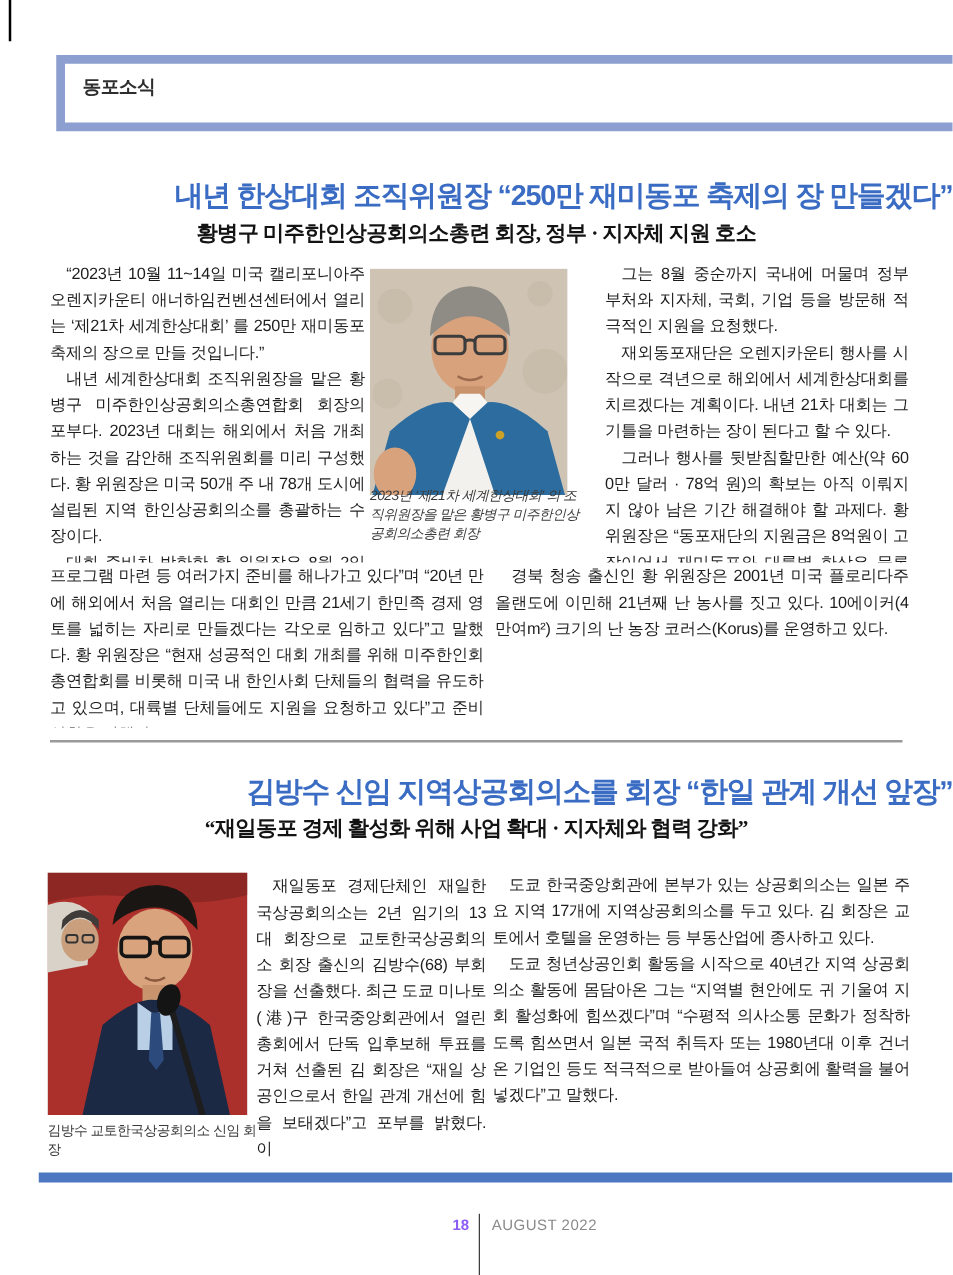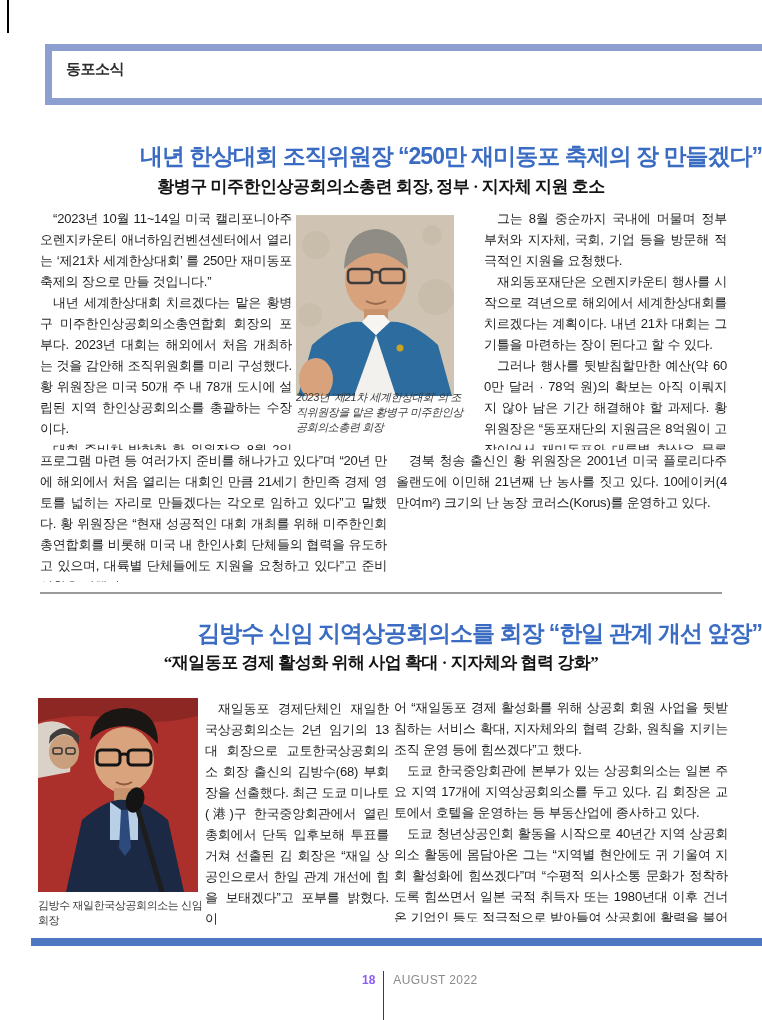--- a/index.html
+++ b/index.html
@@ -84,21 +84,21 @@
 
 <div class="abs header-box">
   <span class="label">동포소식</span>
 </div>
 
 <h1 id="a1-title" class="abs a-title">내년 한상대회 조직위원장 “250만 재미동포 축제의 장 만들겠다”</h1>
 <h2 id="a1-sub" class="abs a-sub">황병구 미주한인상공회의소총련 회장, 정부 · 지자체 지원 호소</h2>
 
 <div id="a1-left-top" class="abs body-text">
     <p>“2023년 10월 11~14일 미국 캘리포니아주 오렌지카운티 애너하임컨벤션센터에서 열리는 ‘제21차 세계한상대회’ 를 250만 재미동포 축제의 장으로 만들 것입니다.”</p>
-    <p>내년 세계한상대회 치르겠다는 맡은 황병구 미주한인상공회의소총연합회 회장의 포부다. 2023년 대회는 해외에서 처음 개최하는 것을 감안해 조직위원회를 미리 구성했다. 황 위원장은 미국 50개 주 내 78개 도시에 설립된 지역 한인상공회의소를 총괄하는 수장이다.</p>
+    <p>내년 세계한상대회 조직위원장을 맡은 황병구 미주한인상공회의소총연합회 회장의 포부다. 2023년 대회는 해외에서 처음 개최하는 것을 감안해 조직위원회를 미리 구성했다. 황 위원장은 미국 50개 주 내 78개 도시에 설립된 지역 한인상공회의소를 총괄하는 수장이다.</p>
     <p>대회 준비차 방한한 황 위원장은 8월 2일 언론 인터뷰에서 “숙박 시설과 컨벤션 사용 계약,</p>
   </div>
 
 <div id="a1-photo" class="abs photo">
   <svg viewBox="0 0 158 181" preserveAspectRatio="none">
     <rect width="158" height="181" fill="#cfc4b4"></rect>
     <circle cx="20" cy="30" r="14" fill="#c3b7a4" opacity="0.6"></circle>
     <circle cx="140" cy="82" r="18" fill="#c3b7a4" opacity="0.6"></circle>
     <circle cx="136" cy="20" r="10" fill="#c3b7a4" opacity="0.6"></circle>
     <circle cx="14" cy="100" r="12" fill="#c3b7a4" opacity="0.5"></circle>
@@ -162,27 +162,26 @@
       <path d="M78 84 Q86 89 94 84" stroke="#8c5a3e" stroke-width="2" fill="none"></path>
       <rect x="76" y="90" width="20" height="18" fill="#c8936d"></rect>
       <path d="M28 194 L44 122 Q70 100 86 102 Q104 100 130 122 L146 194 Z" fill="#1c2944"></path>
       <path d="M72 104 L86 114 L100 104 L100 142 L72 142 Z" fill="#b9cfe6"></path>
       <path d="M83 112 L90 112 L93 150 L87 158 L81 150 Z" fill="#2c4a7c"></path>
       <ellipse cx="97" cy="102" rx="9" ry="13" transform="rotate(18 97 102)" fill="#141414"></ellipse>
       <path d="M100 112 L124 194" stroke="#1d1d1d" stroke-width="5" fill="none"></path>
     </g>
   </svg>
 </div>
-<div id="a2-photo-cap" class="abs caption">김방수 재일한국상공회의소는 신임 회장</div>
+<div id="a2-photo-cap" class="abs caption">김방수 교토한국상공회의소 신임 회장</div>
 
 <div id="a2-middle" class="abs body-text">
     <p>재일동포 경제단체인 재일한국상공회의소는 2년 임기의 13대 회장으로 교토한국상공회의소 회장 출신의 김방수(68) 부회장을 선출했다. 최근 도쿄 미나토(港)구 한국중앙회관에서 열린 총회에서 단독 입후보해 투표를 거쳐 선출된 김 회장은 “재일 상공인으로서 한일 관계 개선에 힘을 보태겠다”고 포부를 밝혔다. 이</p>
   </div>
 <div id="a2-right" class="abs body-text">
-    <p class="cont">어 “재일동포 경제 활성화를 위해 상공회 회원 사업을 뒷받침하는 서비스 확대, 지자체와의 협력 강화, 원칙을 지키는 조직 운영 등에 힘쓰겠다”고 했다.</p>
     <p>도쿄 한국중앙회관에 본부가 있는 상공회의소는 일본 주요 지역 17개에 지역상공회의소를 두고 있다. 김 회장은 교토에서 호텔을 운영하는 등 부동산업에 종사하고 있다.</p>
     <p>도쿄 청년상공인회 활동을 시작으로 40년간 지역 상공회의소 활동에 몸담아온 그는 “지역별 현안에도 귀 기울여 지회 활성화에 힘쓰겠다”며 “수평적 의사소통 문화가 정착하도록 힘쓰면서 일본 국적 취득자 또는 1980년대 이후 건너온 기업인 등도 적극적으로 받아들여 상공회에 활력을 불어넣겠다”고 말했다.</p>
   </div>
 
 <div class="abs footer-bar"></div>
 <div class="abs footer">
   <span class="page-num">18</span>
   <span class="footer-rule"></span>
   <span class="issue">AUGUST 2022</span>
 </div>

